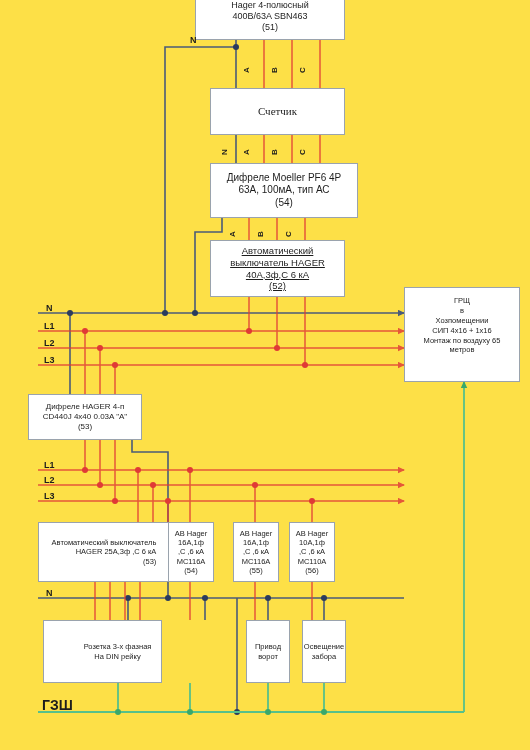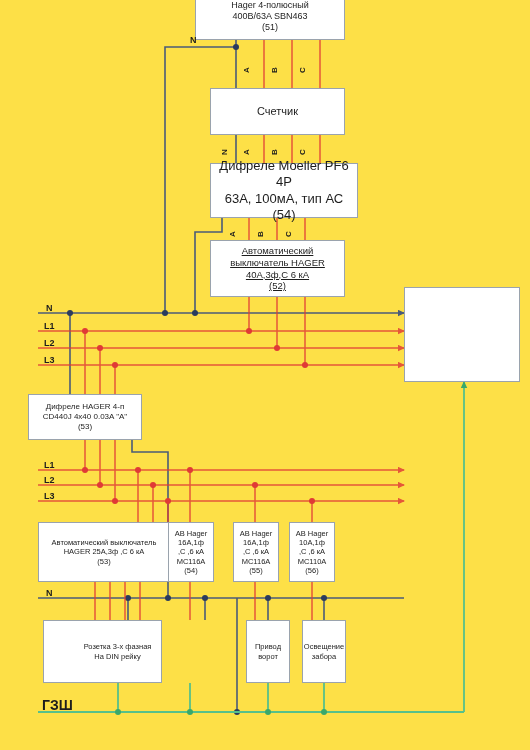--- a/index.html
+++ b/index.html
@@ -162,44 +162,44 @@
     </g>
   </svg>
 
   <div class="box" style="left:195px;top:-18px;width:150px;height:58px;font-size:9px;">
     <span class="lines">Выключатель нагрузки
 Hager 4-полюсный
 400B/63A SBN463
 (51)</span>
   </div>
 
-  <div class="box" style="left:210px;top:88px;width:135px;height:47px;font-size:11px;">
+  <div class="box" style="left:210px;top:88px;width:135px;height:47px;font-size:11px;font-family:Liberation Serif, serif;">
     <span class="lines">Счетчик</span>
   </div>
 
-  <div class="box" style="left:210px;top:163px;width:148px;height:55px;font-size:13px;">
+  <div class="box" style="left:210px;top:163px;width:148px;height:55px;font-size:10px;">
     <span class="lines">Дифреле Moeller PF6 4P
 63А, 100мА, тип АС
 (54)</span>
   </div>
 
   <div class="box" style="left:210px;top:240px;width:135px;height:57px;font-size:9.5px;text-decoration:underline;">
     <span class="lines">Автоматический
 выключатель HAGER
 40А,3ф,С 6 кА
 (52)</span>
   </div>
 
   <div class="box" style="left:28px;top:394px;width:114px;height:46px;font-size:8px;">
     <span class="lines">Дифреле HAGER 4-п
 CD440J 4x40 0.03A "A"
 (53)</span>
   </div>
 
-  <div class="box" style="left:38px;top:522px;width:132px;height:60px;font-size:7.5px;">
+  <div class="box" style="left:38px;top:522px;width:132px;height:60px;font-size:7.5px;text-align:right;">
     <span class="lines">Автоматический выключатель
 HAGER 25А,3ф ,С 6 кА
 (53)</span>
   </div>
 
   <div class="box" style="left:168px;top:522px;width:46px;height:60px;font-size:7.5px;">
     <span class="lines">АВ Hager
 16А,1ф
 ,С ,6 кА
 МС116А
@@ -231,20 +231,26 @@
   <div class="box" style="left:302px;top:620px;width:44px;height:63px;font-size:7.5px;">
     <span class="lines">Освещение забора</span>
   </div>
 
   <div class="box" style="left:246px;top:620px;width:44px;height:63px;font-size:7.5px;">
     <span class="lines">Привод ворот</span>
   </div>
 
   <div class="box" style="left:404px;top:287px;width:116px;height:95px;">
   </div>
+  <div class="panel-text" style="left:406px;top:296px;width:112px;font-size:7.5px;">ГРЩ
+в
+Хозпомещении
+СИП 4х16 + 1х16
+Монтаж по воздуху 65
+метров</div>
 
   <div class="buslabel" style="left:190px;top:35px;font-size:9px;">N</div>
 
   <div class="buslabel" style="left:46px;top:303px;font-size:9px;">N</div>
   <div class="buslabel" style="left:44px;top:321px;font-size:9px;">L1</div>
   <div class="buslabel" style="left:44px;top:338px;font-size:9px;">L2</div>
   <div class="buslabel" style="left:44px;top:355px;font-size:9px;">L3</div>
 
   <div class="buslabel" style="left:44px;top:460px;font-size:9px;">L1</div>
   <div class="buslabel" style="left:44px;top:475px;font-size:9px;">L2</div>

